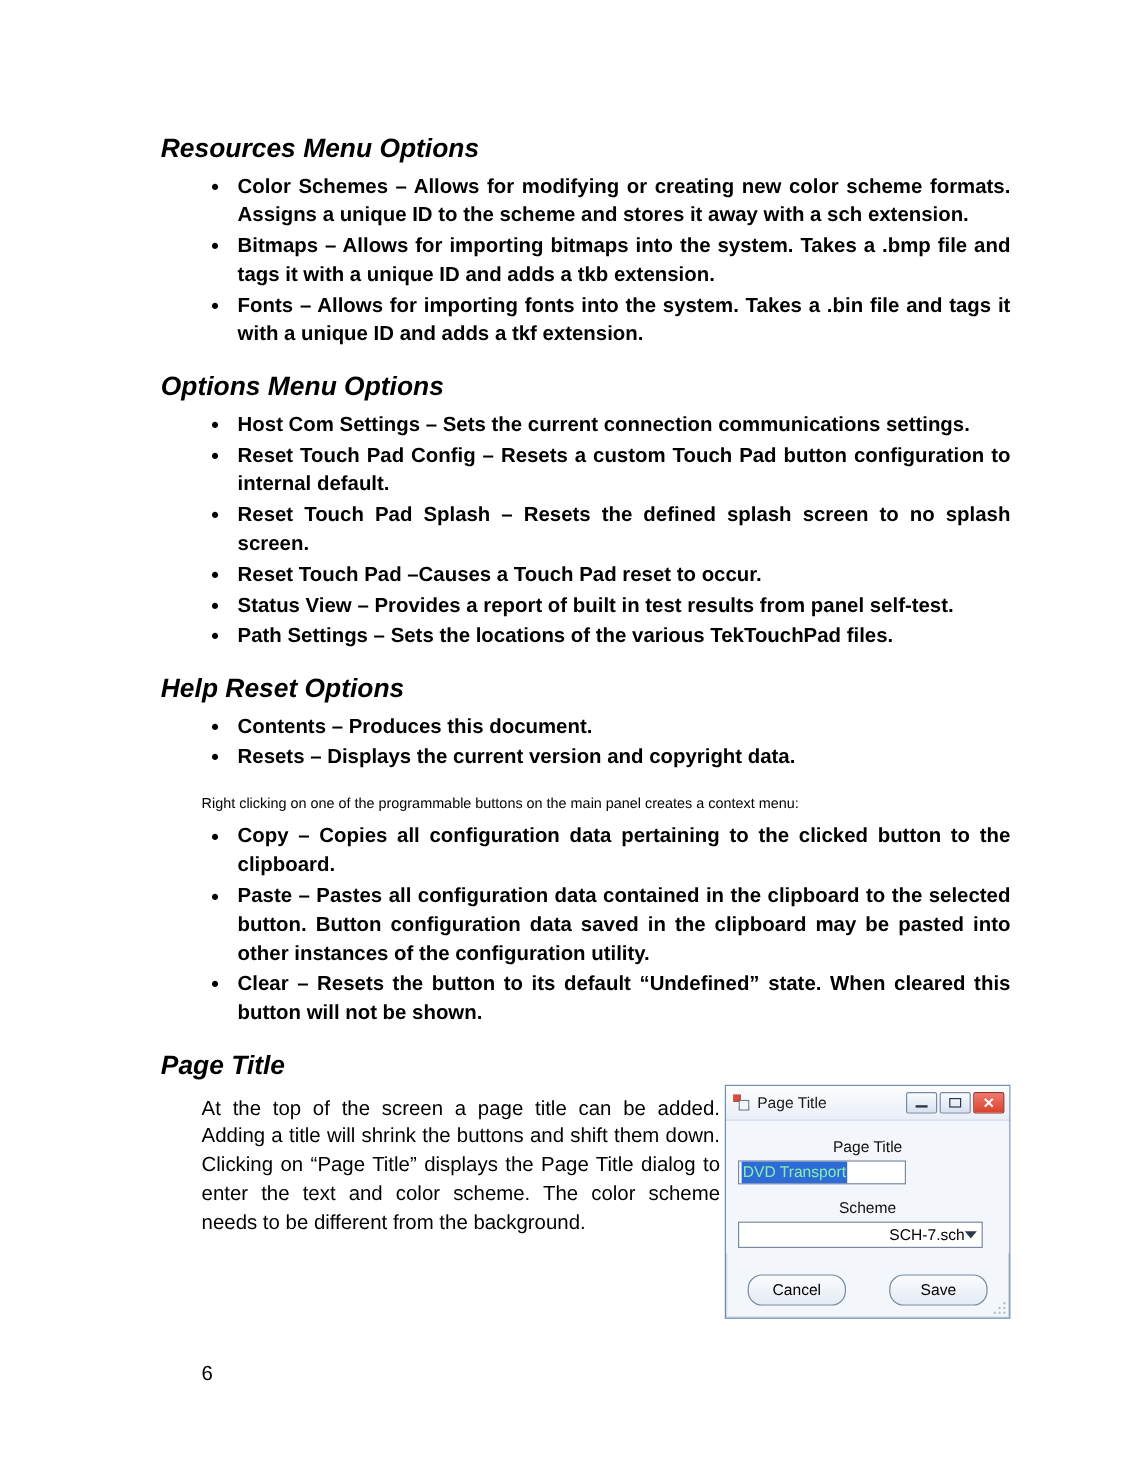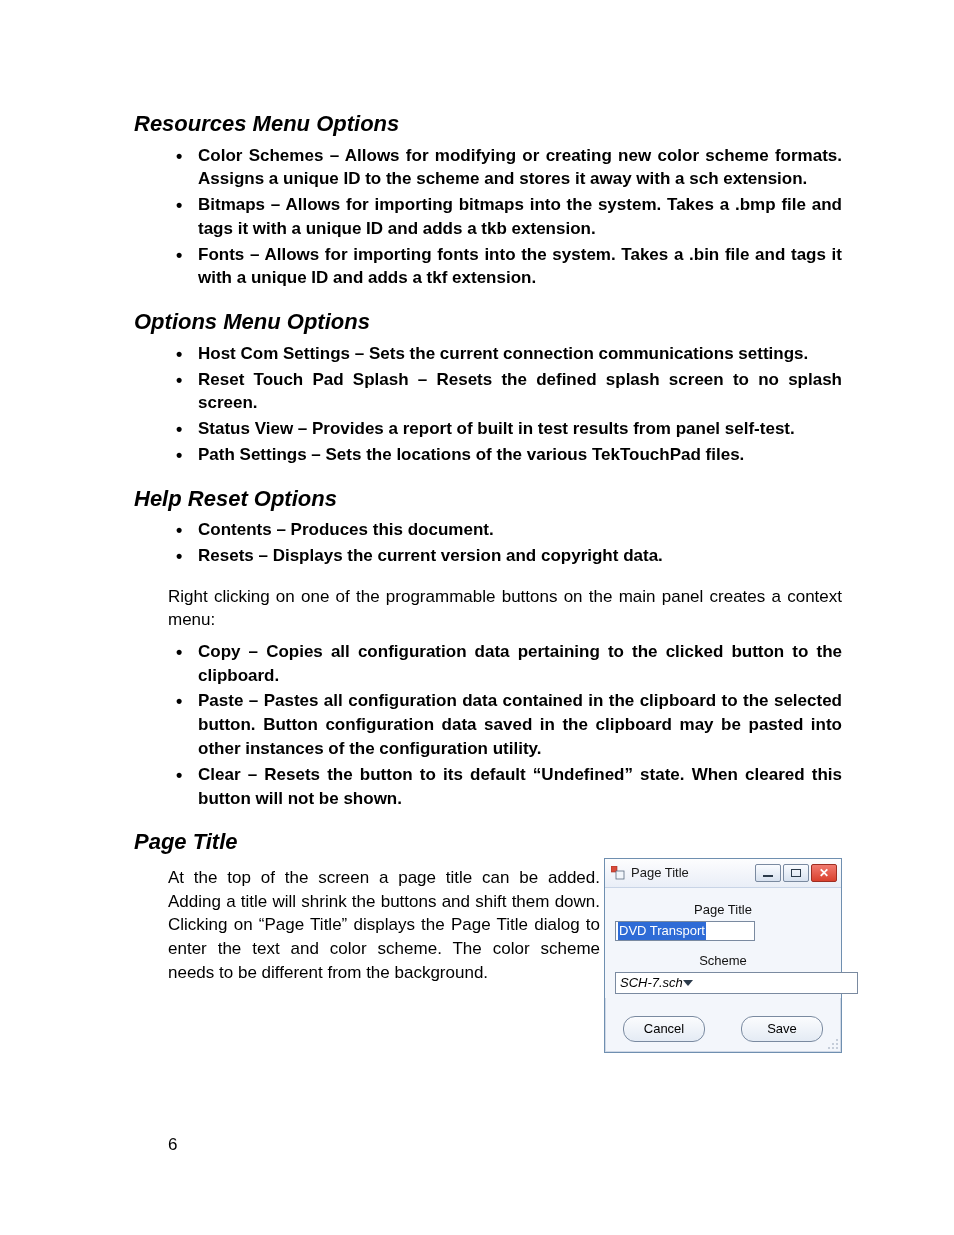--- a/index.html
+++ b/index.html
@@ -20,21 +20,21 @@
   h2 {
     font-size: 22px;
     font-weight: bold;
     margin: 0 0 6px 0;
     line-height: 1.25;
     font-style: italic;
   }
   .section { margin-bottom: 18px; }
   .section p.lead {
     margin: 4px 0 8px 34px;
-    font-size: 17px;
+    font-size: 12px;
     line-height: 1.35;
     text-align: justify;
   }
   ul.bullets {
     list-style: none;
     margin: 0 0 0 34px;
     padding: 0;
     font-weight: bold;
   }
   ul.bullets li {
@@ -142,35 +142,34 @@
     width: 140px;
     height: 20px;
     border: 1px solid #7a8aa0;
     background: #fff;
     padding: 0 2px;
     box-sizing: border-box;
     display: flex; align-items: center;
   }
   .text-input .sel {
     background: #2e6bd6;
-    color: #ffffff;
+    color: #86efac;
     padding: 0 1px;
     font-size: 13px;
     line-height: 18px;
   }
   .combo {
-    width: 243px;
+    width: 204px;
     height: 22px;
     border: 1px solid #7a8aa0;
     background: #fff;
     box-sizing: border-box;
     display: flex; align-items: center;
     padding: 0 4px;
-    justify-content: flex-start;
-    font-style: italic;
+    justify-content: flex-end;
   }
   .combo .caret {
     width: 0; height: 0;
     border-left: 5px solid transparent;
     border-right: 5px solid transparent;
     border-top: 6px solid #2b3a4a;
   }
   .dialog-buttons {
     display: flex;
     justify-content: space-between;
@@ -203,21 +202,23 @@
       <li>Color Schemes – Allows for modifying or creating new color scheme formats. Assigns a unique ID to the scheme and stores it away with a sch extension.</li>
       <li>Bitmaps – Allows for importing bitmaps into the system. Takes a .bmp file and tags it with a unique ID and adds a tkb extension.</li>
       <li>Fonts – Allows for importing fonts into the system. Takes a .bin file and tags it with a unique ID and adds a tkf extension.</li>
     </ul>
   </div>
 
   <div class="section">
     <h2>Options Menu Options</h2>
     <ul class="bullets">
       <li>Host Com Settings – Sets the current connection communications settings.</li>
+      <li>Reset Touch Pad Config – Resets a custom Touch Pad button configuration to internal default.</li>
       <li>Reset Touch Pad Splash – Resets the defined splash screen to no splash screen.</li>
+      <li>Reset Touch Pad –Causes a Touch Pad reset to occur.</li>
       <li>Status View – Provides a report of built in test results from panel self-test.</li>
       <li>Path Settings – Sets the locations of the various TekTouchPad files.</li>
     </ul>
   </div>
 
   <div class="section">
     <h2>Help Reset Options</h2>
     <ul class="bullets">
       <li>Contents – Produces this document.</li>
       <li>Resets – Displays the current version and copyright data.</li>

